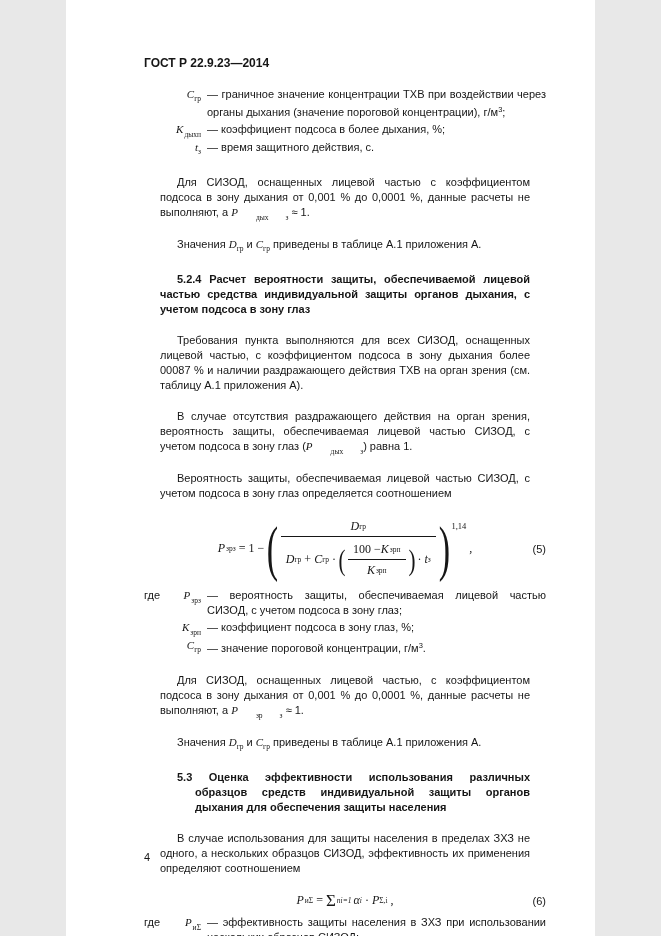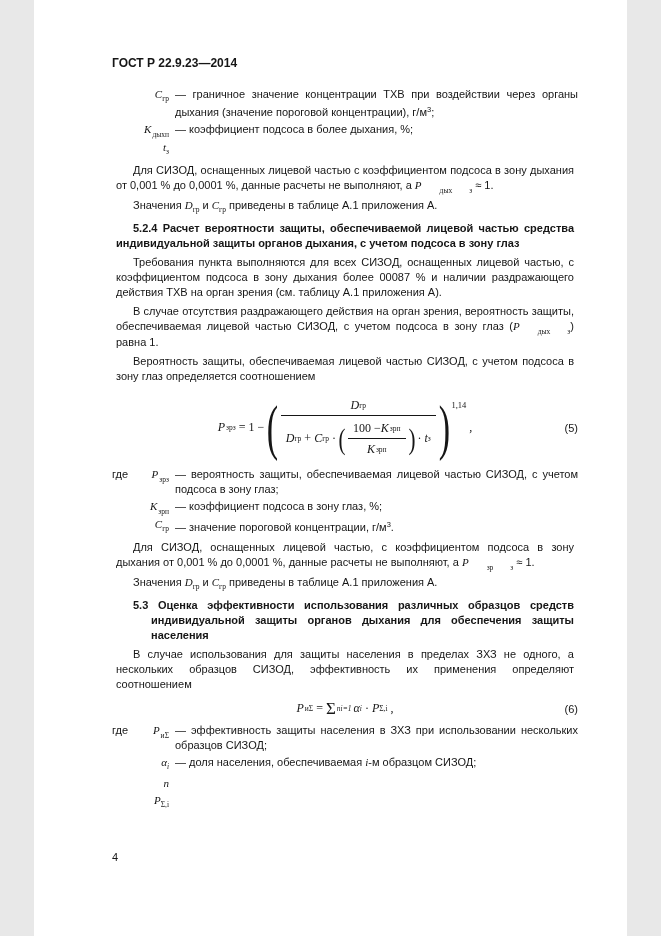--- a/index.html
+++ b/index.html
@@ -1,23 +1,23 @@
 <!DOCTYPE html>
 <html><head>
 <meta charset="utf-8">
 <style>
   html,body { margin:0; padding:0; background:#e8e8e8; }
   .page {
-    position:relative; width:593px; height:936px; margin:0 auto;
+    position:relative; width:529px; height:936px; margin:0 auto;
     background:#ffffff; color:#161616; box-sizing:border-box;
     font-family:"Liberation Sans", sans-serif; font-size:11px; line-height:15px;
     padding:56px 49px 0 78px; overflow:hidden;
   }
   .hdr { font-weight:bold; font-size:12px; line-height:15px; margin-bottom:16px; }
-  p { margin:4px; }
+  p { margin:16px; }
   .body-p { text-indent:17px; text-align:justify; }
   .bold { font-weight:bold; }
   .h53 { padding-left:35px; text-indent:-18px; text-align:justify; font-weight:bold; }
 
   .defs { margin:1px 0; }
   .def-item { display:flex; margin:2px 0; }
   .def-term { flex:0 0 57px; display:flex; justify-content:flex-end; align-items:baseline; padding-right:6px; white-space:nowrap; }
   .def-term .where { margin-right:auto; }
   .def-text { flex:1; text-align:justify; }
 
@@ -76,20 +76,21 @@
               <span>дых</span>
               <span>п</span>
             </span></span>
         </span>
       <span class="def-text">— коэффициент подсоса в более дыхания, %;</span>
     </div>
     <div class="def-item">
       <span class="def-term">
           <span><span class="m-i">t</span><span class="m-sub">з</span></span>
         </span>
+      <span class="def-text">— время защитного действия, с.</span>
     </div>
   </div>
 
   <p class="body-p"><span>Для СИЗОД, оснащенных лицевой частью с коэффициентом подсоса в зону дыхания от 0,001 % до 0,0001 %, данные расчеты не выполняют, а </span><span class="m-i">P</span><span class="stk">
         <span>дых</span>
         <span>з</span>
       </span><span> ≈ 1.</span></p>
 
   <p class="body-p"><span>Значения </span><span class="m-i">D</span><span class="m-sub">гр</span><span> и </span><span class="m-i">C</span><span class="m-sub">гр</span><span> приведены в таблице А.1 приложения А.</span></p>
 

